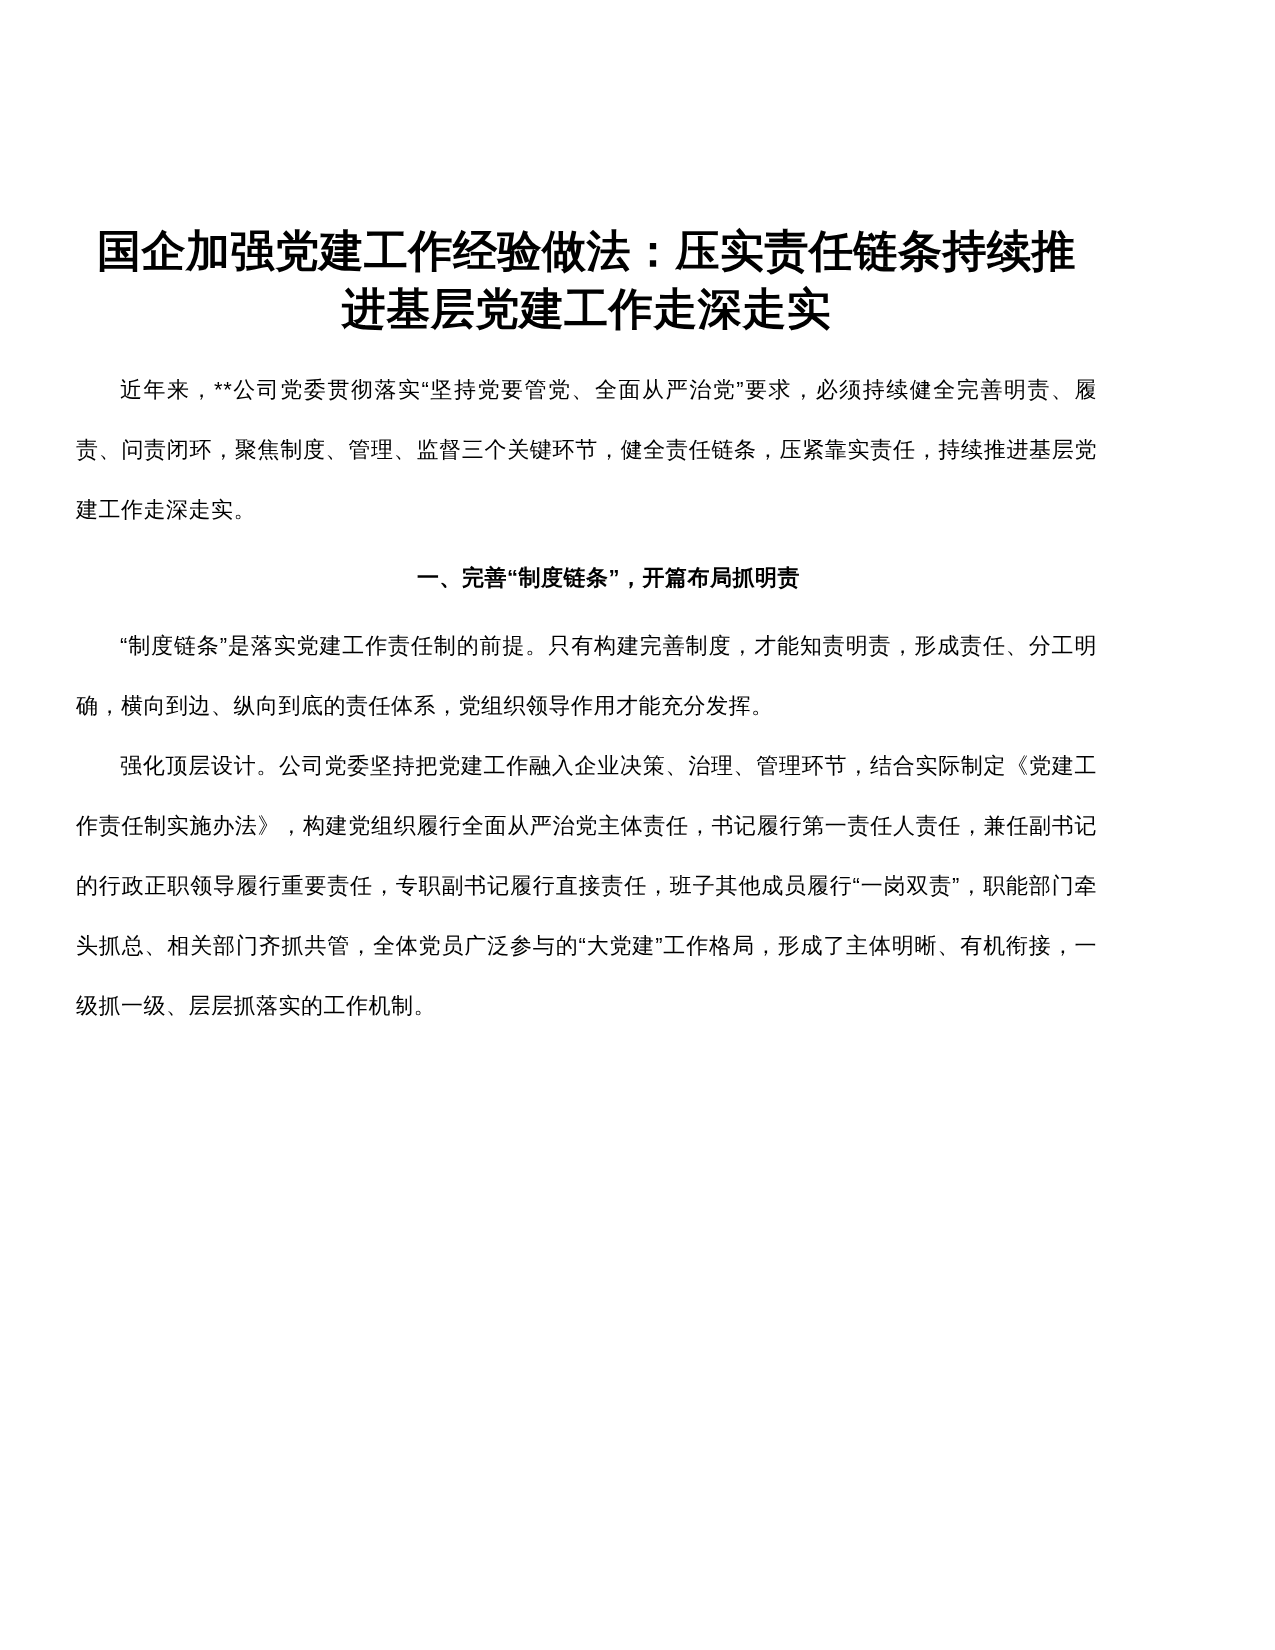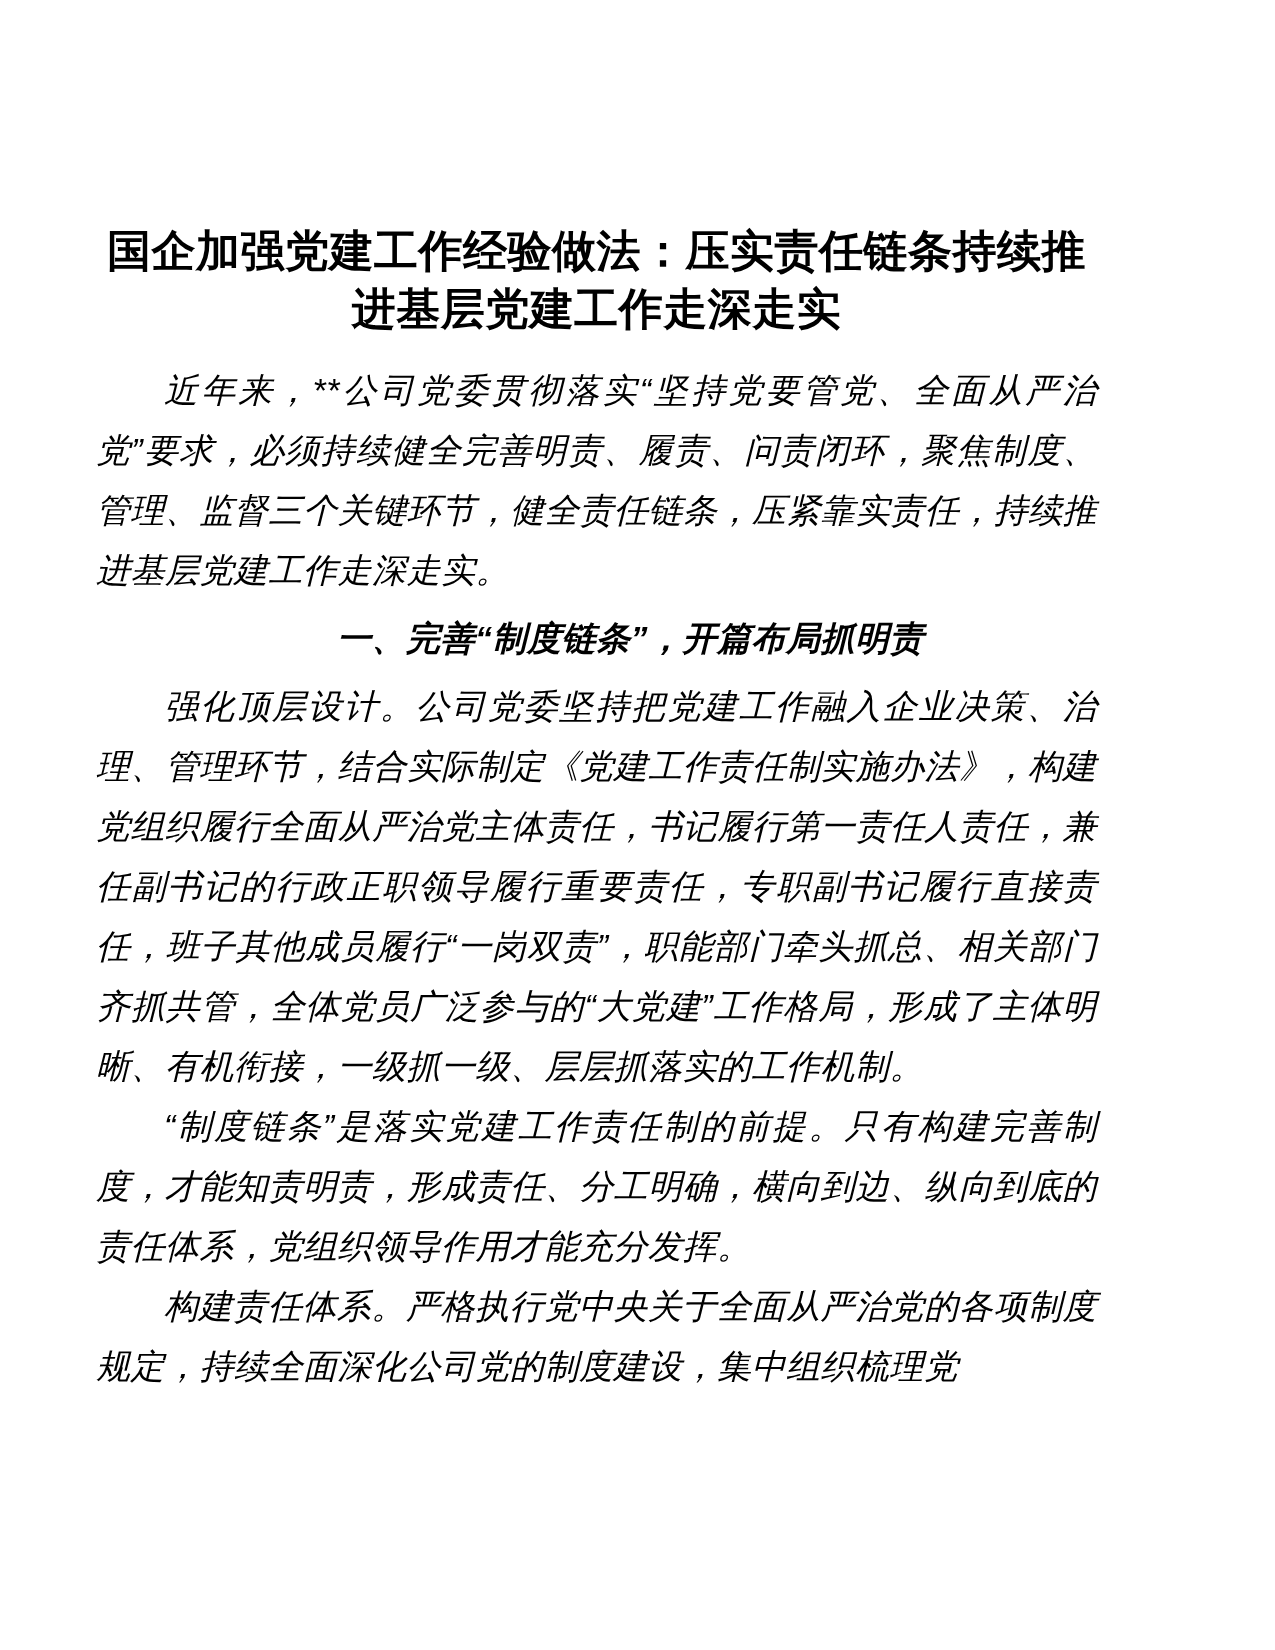--- a/index.html
+++ b/index.html
@@ -12,55 +12,53 @@
     height: 1650px;
     overflow: hidden;
     font-family: "Liberation Sans", sans-serif;
     color: var(--text-color, #000000);
     background: var(--page-background, #ffffff);
   }
   .page {
     box-sizing: border-box;
     width: 1275px;
     height: 1650px;
-    padding: 222px 178px 0 96px;
+    padding: 222px 178px 0 76px;
   }
   .doc-title {
     margin: 0 0 22px 0;
     font-size: 44px;
     font-weight: 700;
     line-height: 58px;
     text-align: center;
     letter-spacing: 0.5px;
   }
   .para {
     margin: 0;
-    font-size: 34px;
+    font-size: 22px;
     font-weight: 400;
     line-height: 60px;
     letter-spacing: 0.5px;
     text-align: justify;
     text-indent: 2em;
     word-break: break-all;
-    font-style: italic;
   }
   .para.heading {
     font-weight: 700;
     margin: 8px 0;
     text-align: center;
   }
 </style>
 </head>
 <body>
 
 <div class="page">
   <h1 class="doc-title">国企加强党建工作经验做法：压实责任链条持续推进基层党建工作走深走实</h1>
 
   <p class="para">近年来，**公司党委贯彻落实“坚持党要管党、全面从严治党”要求，必须持续健全完善明责、履责、问责闭环，聚焦制度、管理、监督三个关键环节，健全责任链条，压紧靠实责任，持续推进基层党建工作走深走实。</p>
 
   <p class="para heading">一、完善“制度链条”，开篇布局抓明责</p>
 
+  <p class="para">“制度链条”是落实党建工作责任制的前提。只有构建完善制度，才能知责明责，形成责任、分工明确，横向到边、纵向到底的责任体系，党组织领导作用才能充分发挥。</p>
+
   <p class="para">强化顶层设计。公司党委坚持把党建工作融入企业决策、治理、管理环节，结合实际制定《党建工作责任制实施办法》，构建党组织履行全面从严治党主体责任，书记履行第一责任人责任，兼任副书记的行政正职领导履行重要责任，专职副书记履行直接责任，班子其他成员履行“一岗双责”，职能部门牵头抓总、相关部门齐抓共管，全体党员广泛参与的“大党建”工作格局，形成了主体明晰、有机衔接，一级抓一级、层层抓落实的工作机制。</p>
 
-  <p class="para">“制度链条”是落实党建工作责任制的前提。只有构建完善制度，才能知责明责，形成责任、分工明确，横向到边、纵向到底的责任体系，党组织领导作用才能充分发挥。</p>
-
-  <p class="para">构建责任体系。严格执行党中央关于全面从严治党的各项制度规定，持续全面深化公司党的制度建设，集中组织梳理党</p>
 </div>
 
 </body></html>

